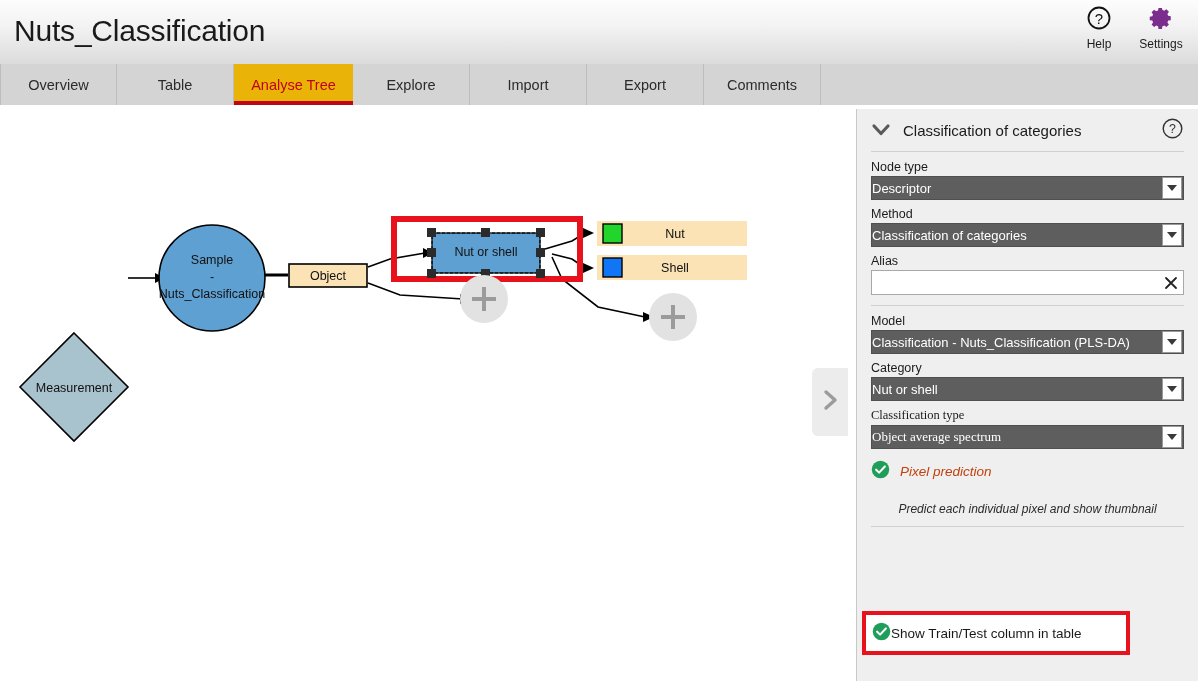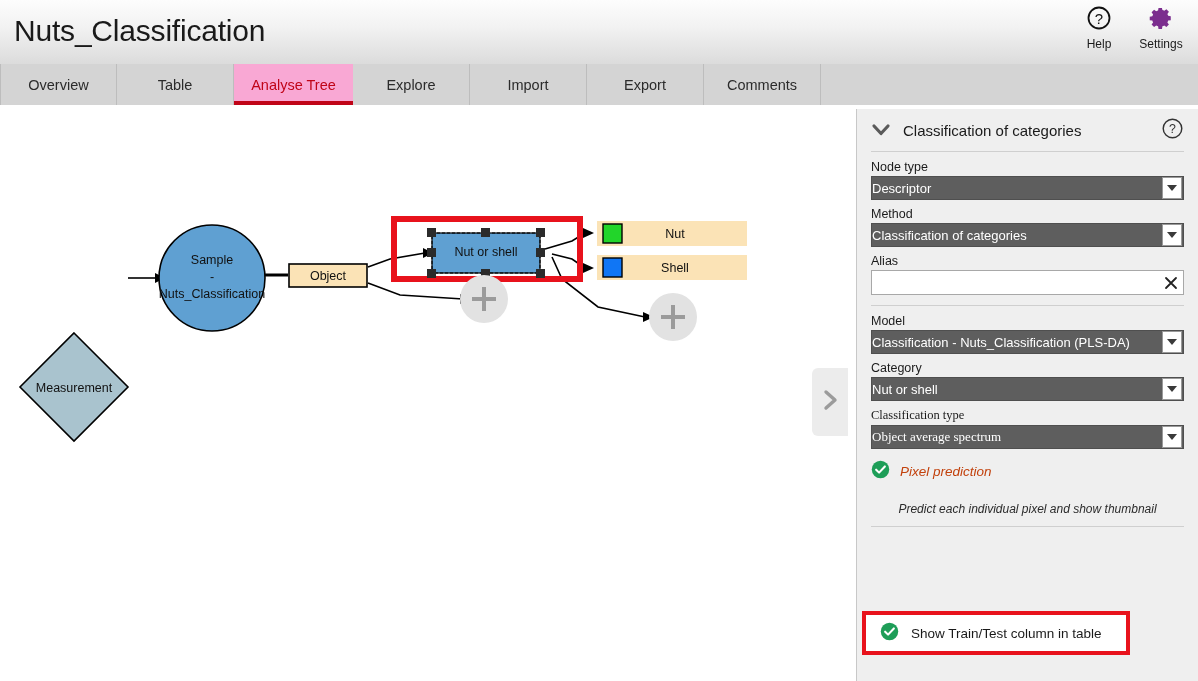--- a/index.html
+++ b/index.html
@@ -38,21 +38,21 @@
     display: flex;
   }
   .tab {
     width: 117px; height: 41px; position: relative;
     display: flex; align-items: center; justify-content: center;
     font-size: 14.5px; color: #2b2b2b; cursor: pointer;
     border-right: 1px solid #bdbdbd;
   }
   .tab:first-child { border-left: 1px solid #bdbdbd; }
   .tab.active {
-    background: #f9a8d4; color: #c00418; width: 119px;
+    background: #eab308; color: #c00418; width: 119px;
     border-right: none; border-left: none;
   }
   .tab.active::after {
     content: ""; position: absolute; left: 0; right: 0; bottom: 0;
     height: 4px; background: #c00418;
   }
   .tabbar .filler { flex: 1; height: 41px; background: #d4d4d4; }
 
   
   .canvas {
@@ -129,21 +129,21 @@
   .hint {
     font-size: 12px; color: #2b2b2b; font-style: italic;
     margin: 16px 0 10px 0;
     text-align: center;
   }
 
   .highlight-box {
     position: absolute; left: 862px; top: 611px;
     width: 268px; height: 44px;
     border: 4px solid #e8121c; background: #ffffff;
-    display: flex; align-items: center; padding-left: 14px; gap: 12px;
+    display: flex; align-items: center; padding-left: 6px; gap: 0;
     cursor: pointer;
   }
   .highlight-box .lbl { font-size: 13.5px; color: #1a1a1a; }
   .bottom-hr { height:1px; background:#cfcfcf; margin: 6px 0 0 0; }
 </style>
 </head>
 <body>
 
 <div class="app">
 

